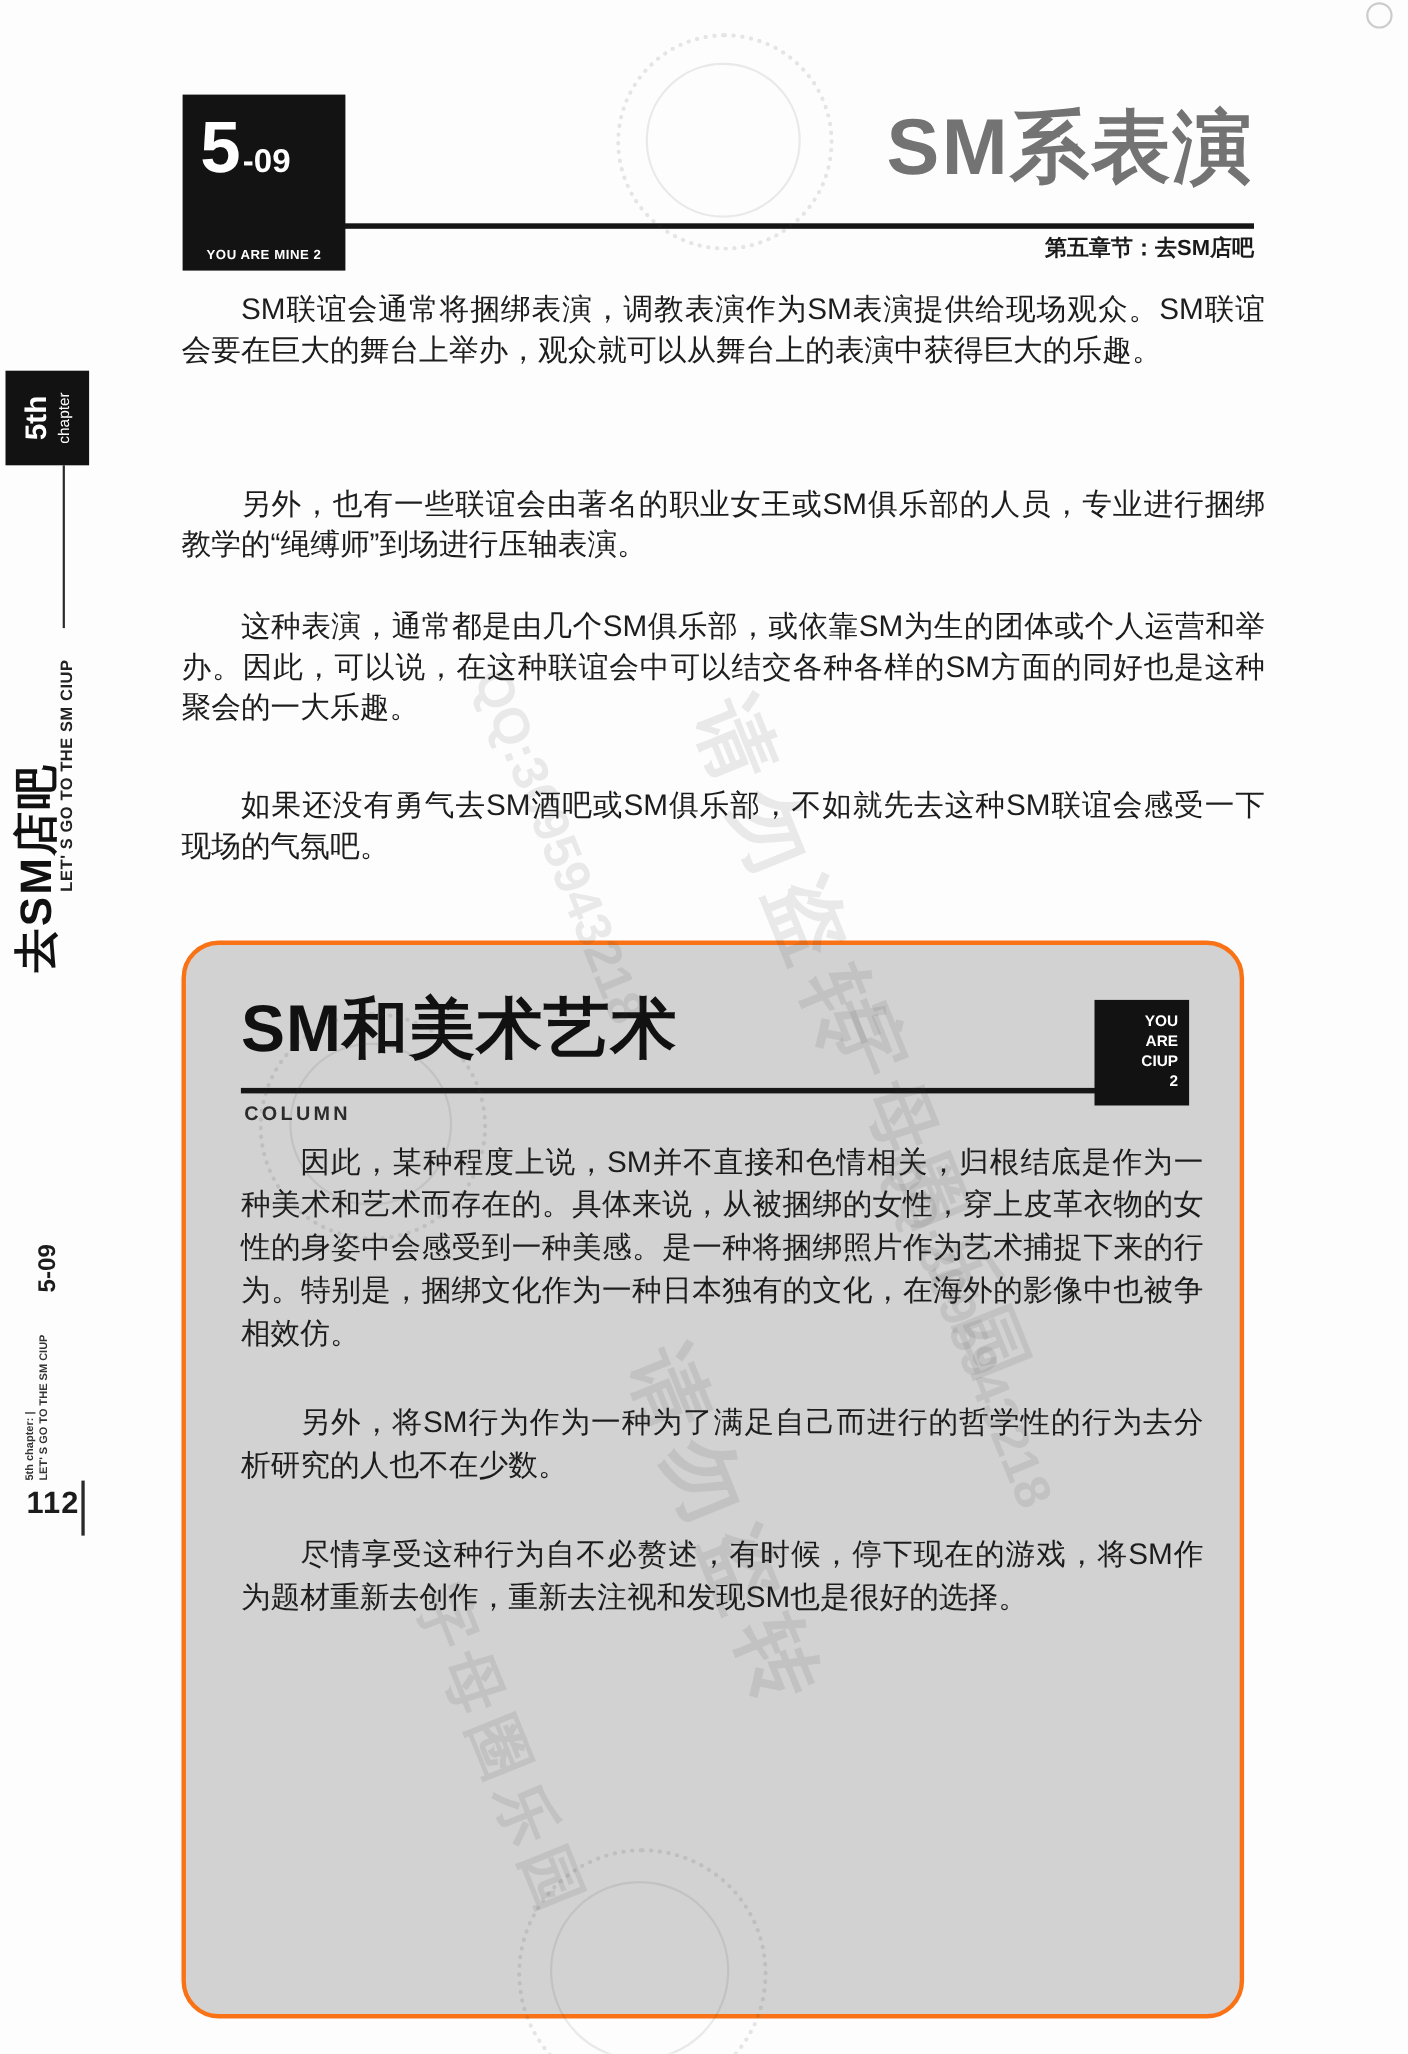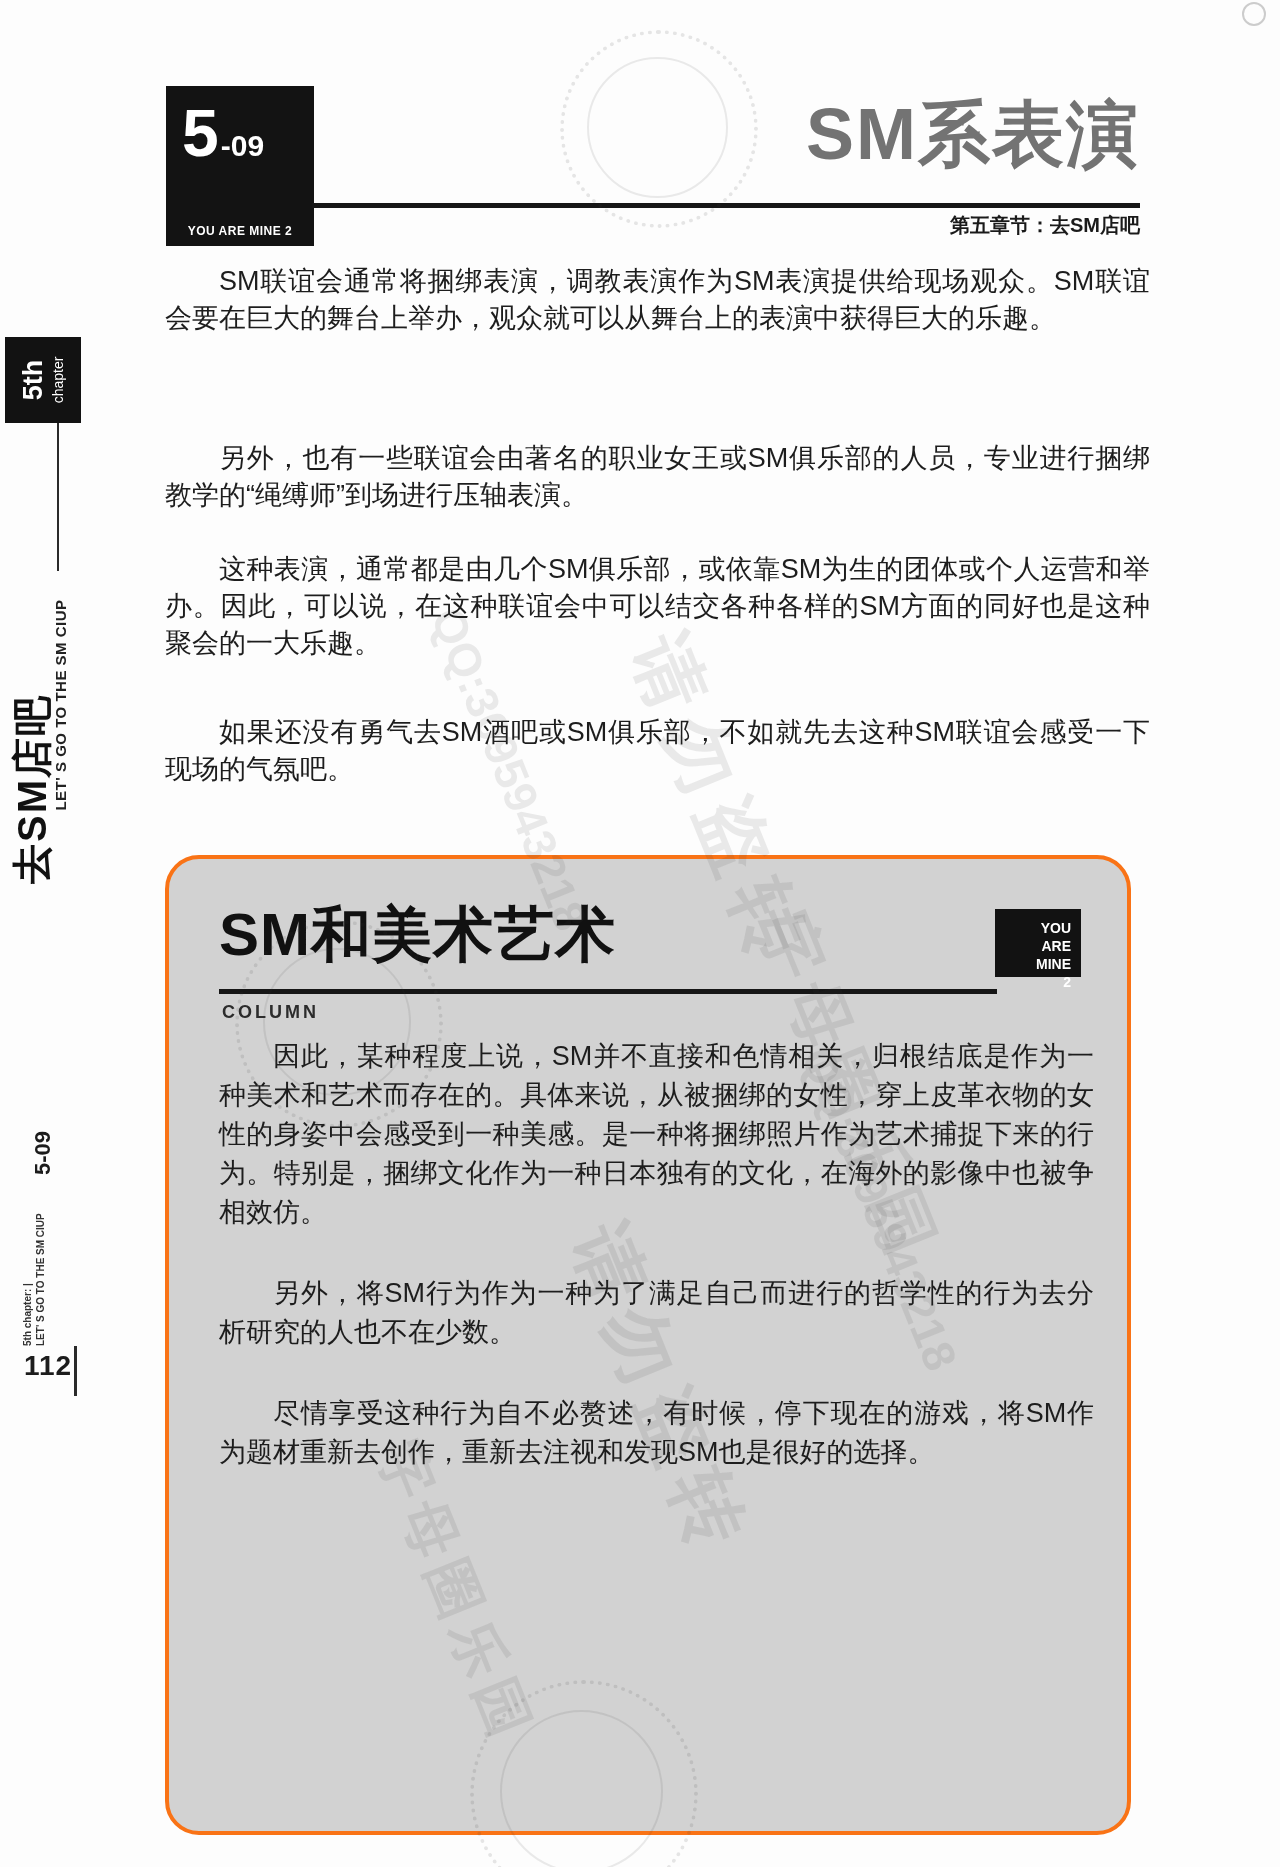--- a/index.html
+++ b/index.html
@@ -64,21 +64,21 @@
   .bp1 { top:263px; } .bp2 { top:440px; } .bp3 { top:551px; } .bp4 { top:714px; }
 
   
   .column-box { position:absolute; left:165px; top:855px; width:966px; height:980px;
     background:#d2d2d2; border:4px solid #f97316; border-radius:34px; box-sizing:border-box; }
   .col-title { position:absolute; left:50px; top:36px; font-size:60px; font-weight:700;
     letter-spacing:1px; color:#111; }
   .col-underline { position:absolute; left:50px; top:130px; width:778px; height:5px; background:#161616; }
   .col-label { position:absolute; left:53px; top:143px; font-size:18px; font-weight:700;
     letter-spacing:3px; color:#2c2c2c; }
-  .col-badge { position:absolute; left:826px; top:50px; width:86px; height:68px; background:#121212;
+  .col-badge { position:absolute; left:826px; top:50px; width:86px; height:96px; background:#121212;
     color:#fff; box-sizing:border-box; padding:10px 10px 0 0; text-align:right;
     font-size:14px; font-weight:700; line-height:18px; }
   .col-body { position:absolute; left:50px; top:178px; width:875px; }
   .col-p { font-size:27px; line-height:39px; text-indent:2em; color:#1d1d1d;
     text-align:justify; margin:0 0 42px 0; }
 
   
   .wm { position:absolute; pointer-events:none; z-index:6; font-weight:700;
     color:rgba(60,60,60,0.10); white-space:nowrap; transform-origin:left top; }
   .wm-qq1   { left:470px; top:600px;  font-size:46px; transform:rotate(68deg); }
@@ -147,21 +147,21 @@
   <div class="body-p bp3">这种表演，通常都是由几个SM俱乐部，或依靠SM为生的团体或个人运营和举办。因此，可以说，在这种联谊会中可以结交各种各样的SM方面的同好也是这种聚会的一大乐趣。</div>
   <div class="body-p bp4">如果还没有勇气去SM酒吧或SM俱乐部，不如就先去这种SM联谊会感受一下现场的气氛吧。</div>
 
   <div class="column-box">
     <div class="col-title">SM和美术艺术</div>
     <div class="col-underline"></div>
     <div class="col-label">COLUMN</div>
     <div class="col-badge">
       <div>YOU</div>
       <div>ARE</div>
-      <div>MINE</div>
+      <div>CIUP</div>
       <div>2</div>
     </div>
     <div class="col-body">
       <p class="col-p">因此，某种程度上说，SM并不直接和色情相关，归根结底是作为一种美术和艺术而存在的。具体来说，从被捆绑的女性，穿上皮革衣物的女性的身姿中会感受到一种美感。是一种将捆绑照片作为艺术捕捉下来的行为。特别是，捆绑文化作为一种日本独有的文化，在海外的影像中也被争相效仿。</p>
       <p class="col-p">另外，将SM行为作为一种为了满足自己而进行的哲学性的行为去分析研究的人也不在少数。</p>
       <p class="col-p">尽情享受这种行为自不必赘述，有时候，停下现在的游戏，将SM作为题材重新去创作，重新去注视和发现SM也是很好的选择。</p>
     </div>
   </div>
 
 </div>

